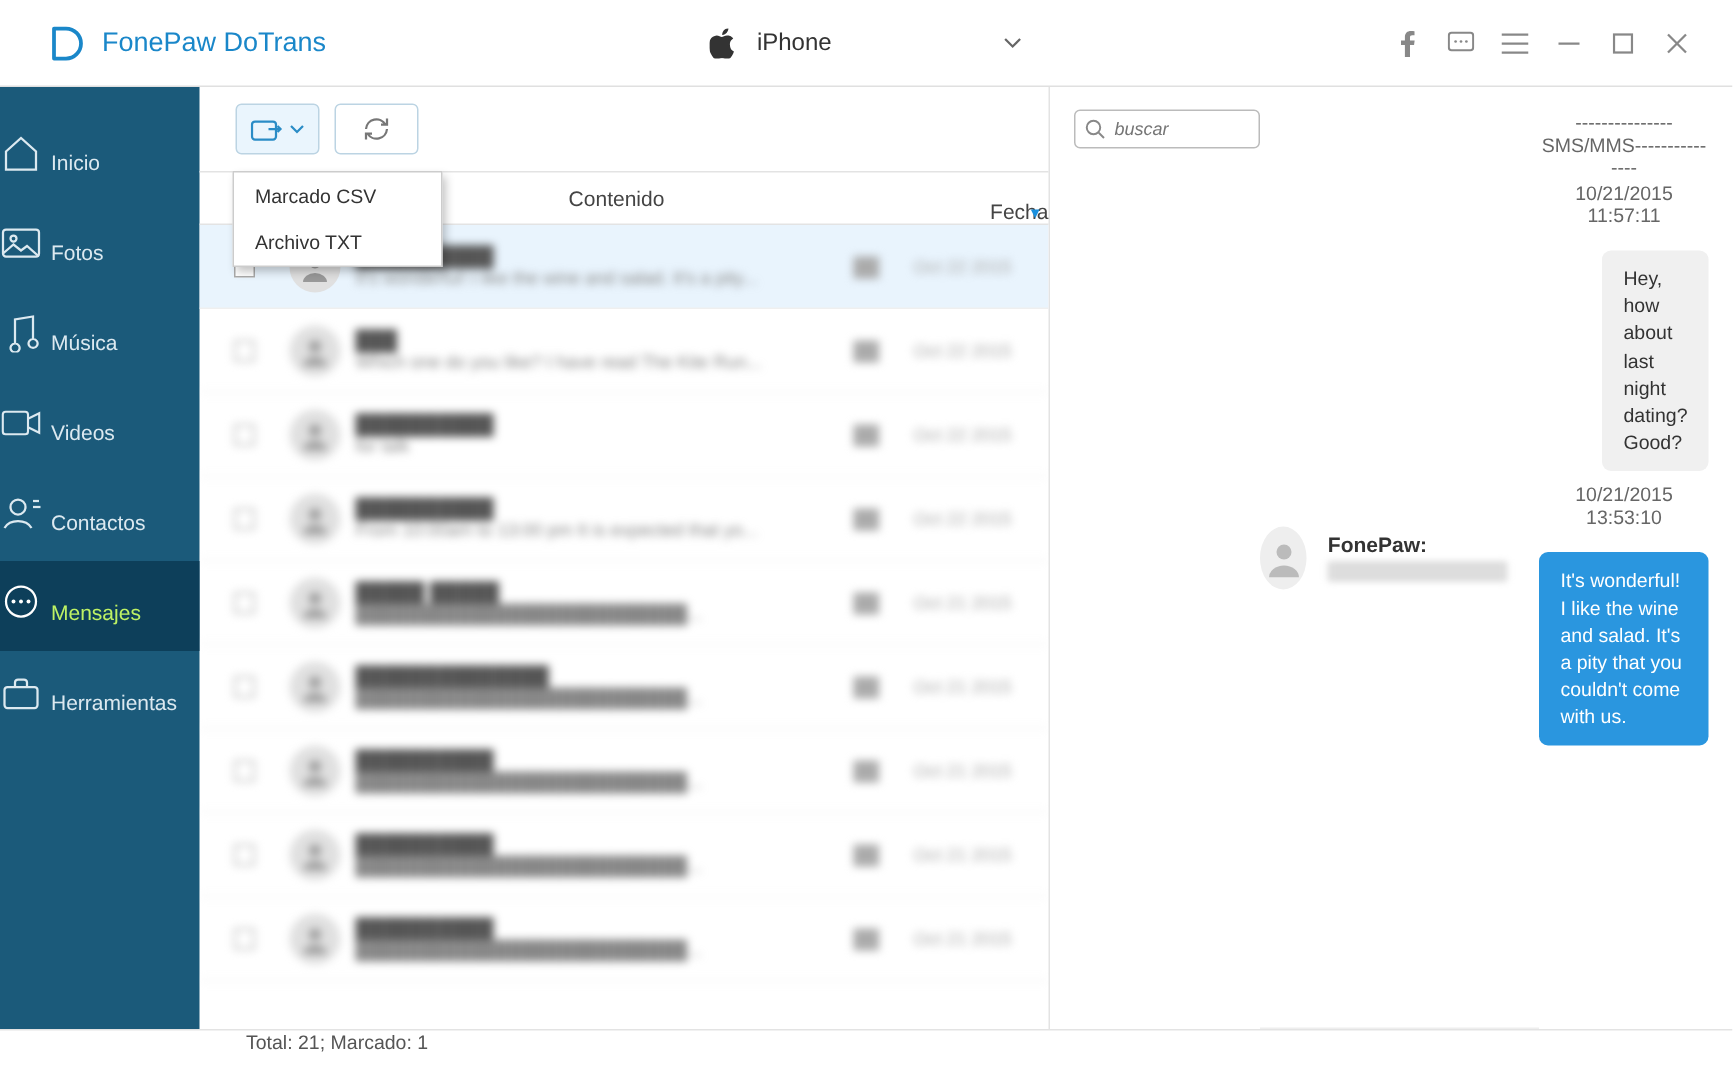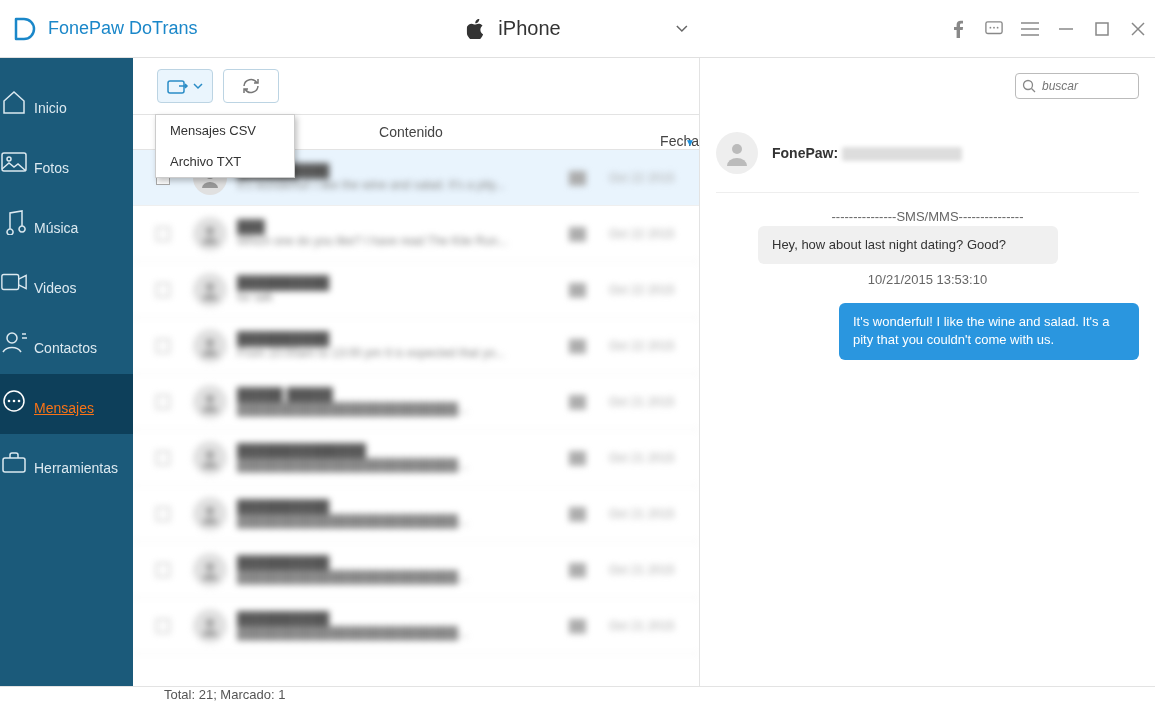--- a/index.html
+++ b/index.html
@@ -1,35 +1,35 @@
 <!DOCTYPE html>
 <html><head>
 <meta charset="utf-8">
 <style>
 * { margin: 0; padding: 0; box-sizing: border-box; font-family: -apple-system, BlinkMacSystemFont, "Segoe UI", Arial, sans-serif; }
 body { width: 1155px; height: 716px; background: #fff; overflow: hidden; }
 
 
-.titlebar { height: 58px; display: flex; align-items: center; border-bottom: 1px solid #e0e0e0; padding: 0 8px; }
+.titlebar { height: 58px; display: flex; align-items: center; border-bottom: 1px solid #e0e0e0; padding: 0 28px; }
 .logo-wrap { display: flex; align-items: center; gap: 10px; color: #1a87c9; }
 .logo-d { width: 30px; height: 30px; display: flex; align-items: center; justify-content: center; }
 .app-title { font-size: 18px; color: #1a87c9; font-weight: 400; }
 .device-selector { position: absolute; left: 50%; transform: translateX(-50%); display: flex; align-items: center; gap: 14px; cursor: pointer; }
 .device-selector .chev { margin-left: 100px; color: #777; }
-.device-name { font-size: 20px; color: #333; }
+.device-name { font-size: 16px; color: #333; }
 .win-controls { margin-left: auto; display: flex; align-items: center; gap: 18px; color: #777; }
 .win-controls .wc { width: 18px; height: 18px; display: flex; align-items: center; justify-content: center; cursor: pointer; }
 
 
 .app-body { display: flex; height: calc(100% - 58px - 30px); }
 
 
 .sidebar { width: 133px; background: #1b5a7a; display: flex; flex-direction: column; padding-top: 16px; }
 .side-item { display: flex; flex-direction: row; align-items: flex-end; gap: 6px; color: #dce9f0; padding: 14px 0 18px; cursor: pointer; font-size: 14px; }
-.side-item.active { background: #0d3f5a; color: #f97316; text-decoration: underline; }
+.side-item.active { background: #0d3f5a; color: #bef264; }
 .side-item .ic { width: 28px; height: 28px; display:flex; align-items:center; justify-content:center; }
 
 
 .middle { flex: 1; display: flex; flex-direction: column; border-right: 1px solid #e3e3e3; position: relative; min-width: 0; }
 .toolbar { height: 56px; display: flex; align-items: center; padding: 0 24px; gap: 10px; position: relative; }
 .tb-btn { height: 34px; min-width: 56px; border: 1px solid #bcd4e3; border-radius: 4px; display: flex; align-items: center; justify-content: center; gap: 4px; background: #fff; cursor: pointer; color: #2a8cc6; }
 .tb-btn.active { background: #eaf5fd; }
 
 
 .dropdown { position: absolute; top: 56px; left: 22px; background: #fff; border: 1px solid #ccc; box-shadow: 2px 3px 6px rgba(0,0,0,0.25); width: 140px; z-index: 10; }
@@ -50,21 +50,21 @@
 .msg-row.first .blur-text { filter: blur(3px); }
 .msg-row .cb { width: 60px; display:flex; align-items:center; justify-content:center; }
 .msg-row .avatar { width: 34px; height: 34px; border-radius: 50%; background: #e0e0e0; display:flex; align-items:center; justify-content:center; margin-right: 10px; }
 .msg-row .text-col { flex: 1; }
 .msg-row .name-line { font-size: 13px; color: #555; font-weight: 600; }
 .msg-row .preview-line { font-size: 12px; color: #888; }
 .msg-row .count { width: 40px; color: #aaa; font-size: 12px; }
 .msg-row .date { width: 90px; color: #aaa; font-size: 12px; }
 
 
-.detail { width: 455px; display: flex; flex-direction: column; padding: 0 16px; }
+.detail { width: 455px; display: flex; flex-direction: row; padding: 0 16px; }
 .search-wrap { height: 56px; display: flex; align-items: center; justify-content: flex-end; }
 .search-box { width: 124px; height: 26px; border: 1px solid #bbb; border-radius: 4px; display: flex; align-items: center; padding: 0 6px; gap: 6px; }
 .search-box input { border: none; outline: none; width: 80px; font-style: italic; color: #888; font-size: 12px; }
 .contact-header { display: flex; align-items: center; gap: 14px; padding: 18px 0; border-bottom: 1px solid #eee; }
 .contact-header .big-avatar { width: 42px; height: 42px; border-radius: 50%; background: #eee; display:flex; align-items:center; justify-content:center; }
 .contact-header .nm { font-size: 14px; color: #333; }
 .contact-header .redact { display:inline-block; width:120px; height:14px; background:#ddd; filter: blur(2px); vertical-align: middle; border-radius:2px; }
 .conv { flex: 1; padding-top: 10px; font-size: 13px; }
 .conv .divider { text-align: center; color: #666; margin: 6px 0 2px; }
 .conv .ts { text-align: center; color: #666; margin-bottom: 16px; }
@@ -230,21 +230,21 @@
           </svg>
       </div>
       <div class="tb-btn">
         <svg width="20" height="18" viewBox="0 0 20 18">
             <path d="M3 9 a7 7 0 0 1 13-3 m1-4 v4 h-4 M17 9 a7 7 0 0 1-13 3 m-1 4 v-4 h4" stroke="#777" stroke-width="1.5" fill="none"></path>
           </svg>
       </div>
     </div>
 
     <div class="dropdown">
-      <div class="dd-item">Mensajes CSV</div>
+      <div class="dd-item">Marcado CSV</div>
       <div class="dd-item">Archivo TXT</div>
     </div>
 
     <div class="col-headers">
       <div class="col-check">
         <svg width="14" height="20" viewBox="0 0 14 20">
             <rect x="2" y="3" width="10" height="16" rx="1" stroke="#2a8cc6" stroke-width="1.3" fill="none"></rect>
             <rect x="5" y="1" width="4" height="2" fill="#2a8cc6"></rect>
           </svg>
       </div>
@@ -430,20 +430,21 @@
             <path d="M3 26 a10 8 0 0 1 20 0" fill="#bbb"></path>
           </svg>
       </div>
       <div class="nm">
         <b>FonePaw:</b>
         <span class="redact"></span>
       </div>
     </div>
     <div class="conv">
       <div class="divider">---------------SMS/MMS---------------</div>
+      <div class="ts">10/21/2015 11:57:11</div>
       <div class="bubble in">Hey, how about last night dating? Good?</div>
       <div class="ts">10/21/2015 13:53:10</div>
       <div class="bubble out">It's wonderful! I like the wine and salad. It's a pity that you couldn't come with us.</div>
     </div>
   </div>
 
 </div>
 
 <div class="footer">
   <span>Total: 21; Marcado: 1</span>

